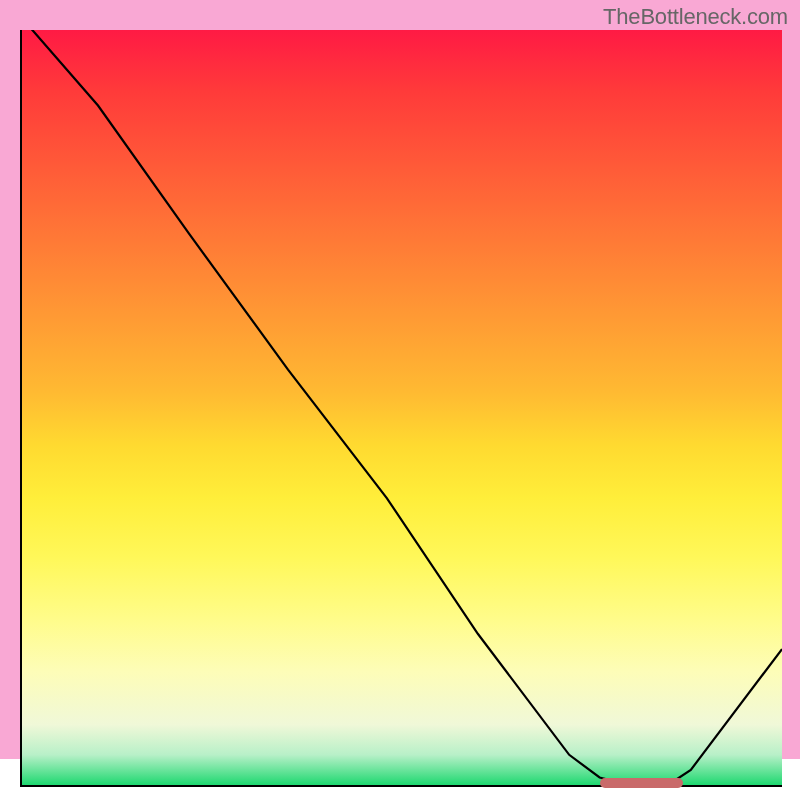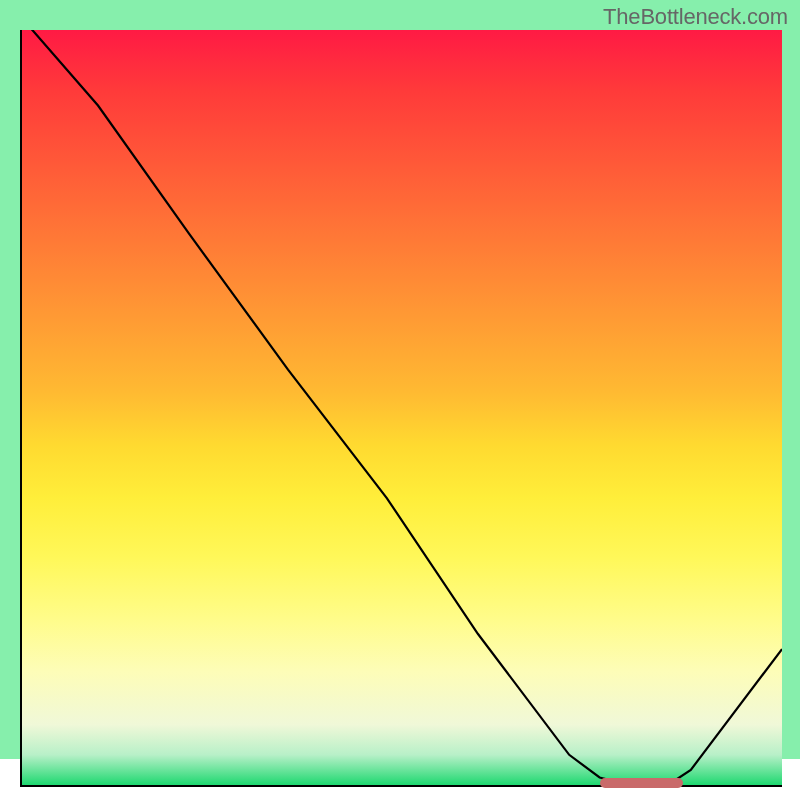--- a/index.html
+++ b/index.html
@@ -7,21 +7,21 @@
     padding: 0;
     width: 800px;
     height: 800px;
     overflow: hidden;
     font-family: Arial, sans-serif;
   }
   .chart-container {
     position: relative;
     width: 800px;
     height: 759px;
-    background: #86efac;
+    background: #f9a8d4;
     text-decoration: underline;
   }
   .plot-area {
     position: absolute;
     left: 20px;
     top: 30px;
     width: 760px;
     height: 755px;
     border-left: 2px solid black;
     border-bottom: 2px solid black;

